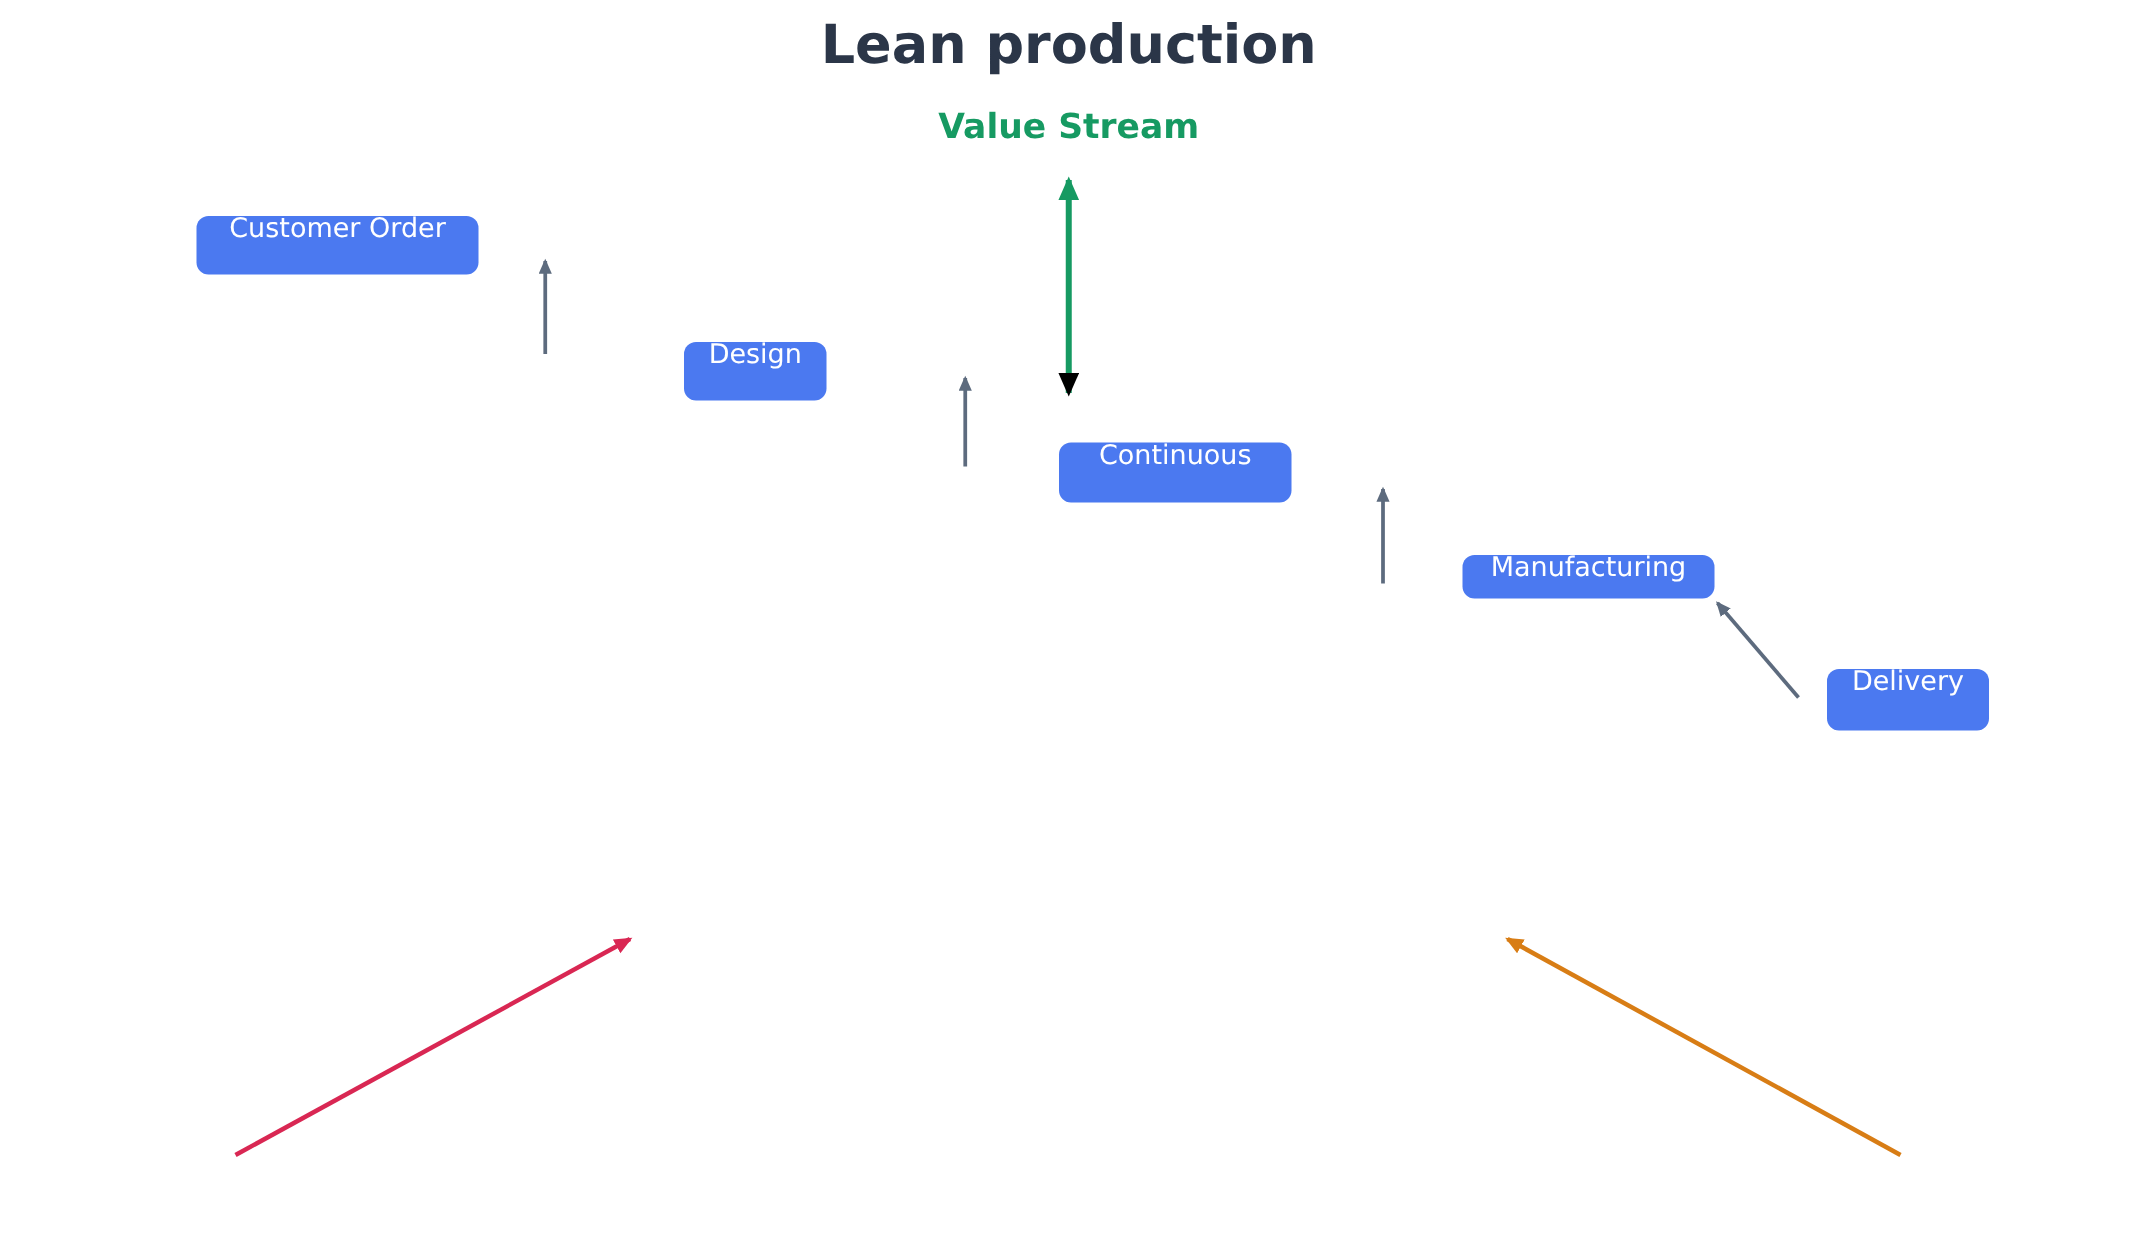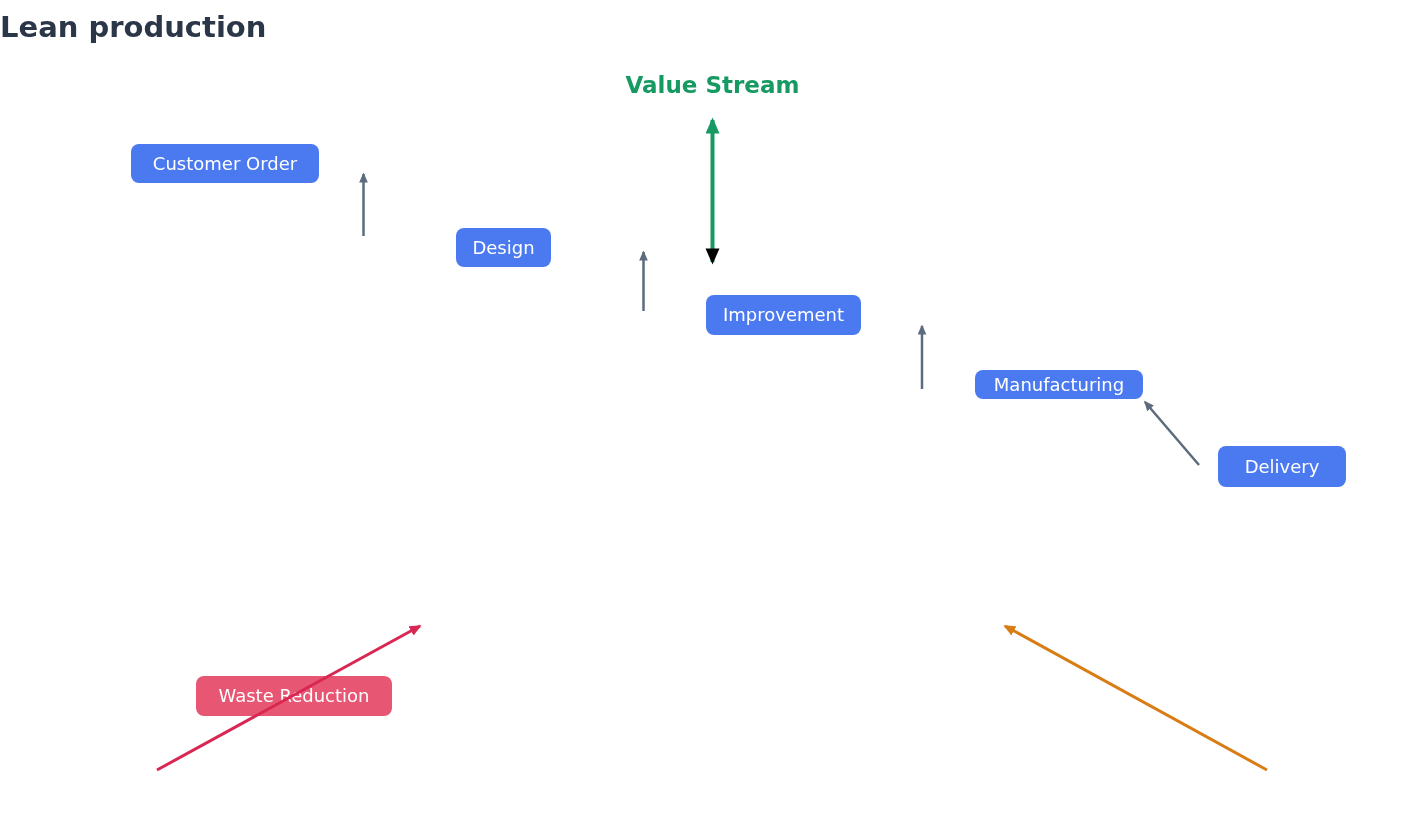--- a/index.html
+++ b/index.html
@@ -16,38 +16,39 @@
   .canvas {
     position: relative;
     width: 1425px;
     height: 825px;
   }
   .diagram-title {
     position: absolute;
     left: 0;
     top: 10px;
     width: 1425px;
-    font-size: 29px;
+    text-align: center;
+    font-size: 36px;
     font-weight: 700;
     color: var(--title-color, #2b3648);
   }
   .value-stream-label {
     position: absolute;
     left: 0;
     top: 72px;
     width: 1425px;
     text-align: center;
     font-size: 23px;
     font-weight: 700;
     color: var(--green, #169a62);
   }
   .node {
     position: absolute;
     display: flex;
-    align-items: center;
+    align-items: flex-start;
     justify-content: center;
     border-radius: 8px;
     color: #ffffff;
     font-size: 18px;
     line-height: 1;
     white-space: nowrap;
     box-sizing: border-box;
   }
   .node-blue   { background: var(--node-blue, #4b79f0); }
   .node-red    { background: var(--node-red, #e75672); }
@@ -79,34 +80,31 @@
 
   <div class="node node-blue" style="left:131px; top:144px; width:188px; height:39px;">
     <span>Customer Order</span>
   </div>
 
   <div class="node node-blue" style="left:456px; top:228px; width:95px; height:39px;">
     <span>Design</span>
   </div>
 
   <div class="node node-blue" style="left:706px; top:295px; width:155px; height:40px;">
-    <span>Improvement</span>
+    <span>Continuous</span>
   </div>
 
   <div class="node node-blue" style="left:975px; top:370px; width:168px; height:29px;">
     <span>Manufacturing</span>
   </div>
 
-  <div class="node node-blue" style="left:1218px; top:446px; width:128px; height:41px;">
+  <div class="node node-blue" style="left:1218px; top:446px; width:108px; height:41px;">
     <span>Delivery</span>
   </div>
 
-  <div class="node node-red" style="left:196px; top:676px; width:196px; height:40px;">
-    <span>Waste Reduction</span>
-  </div>
 
 
   <svg class="arrow-layer" width="1425" height="825" viewBox="0 0 1425 825">
     <defs>
       <marker id="ah-gray" markerWidth="5" markerHeight="4" refX="3.4" refY="1.75" orient="auto" markerUnits="strokeWidth">
         <path d="M0,0 L4,1.75 L0,3.5 z"></path>
       </marker>
       <marker id="ah-green" markerWidth="5" markerHeight="4" refX="3.4" refY="1.75" orient="auto" markerUnits="strokeWidth">
         <path d="M0,0 L4,1.75 L0,3.5 z"></path>
       </marker>

